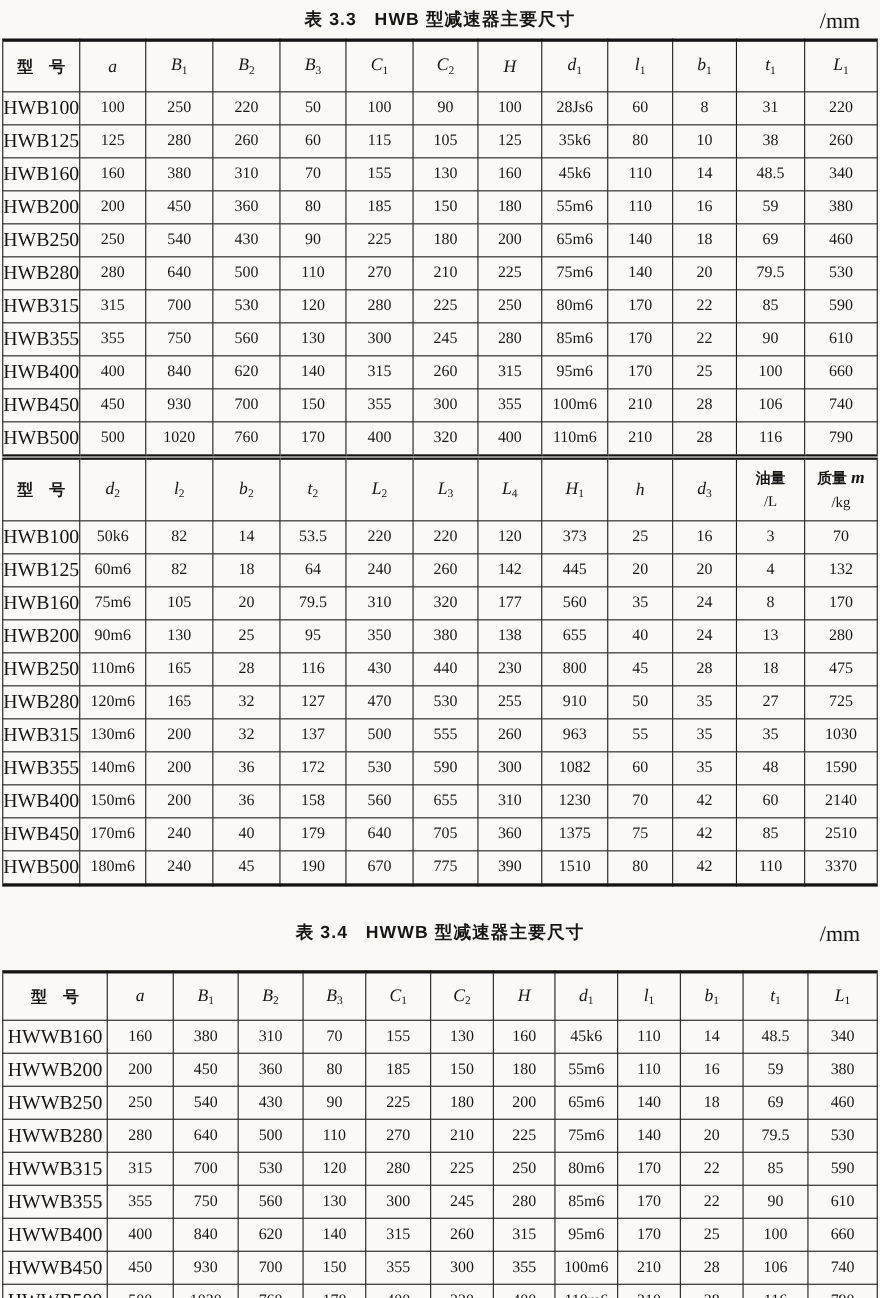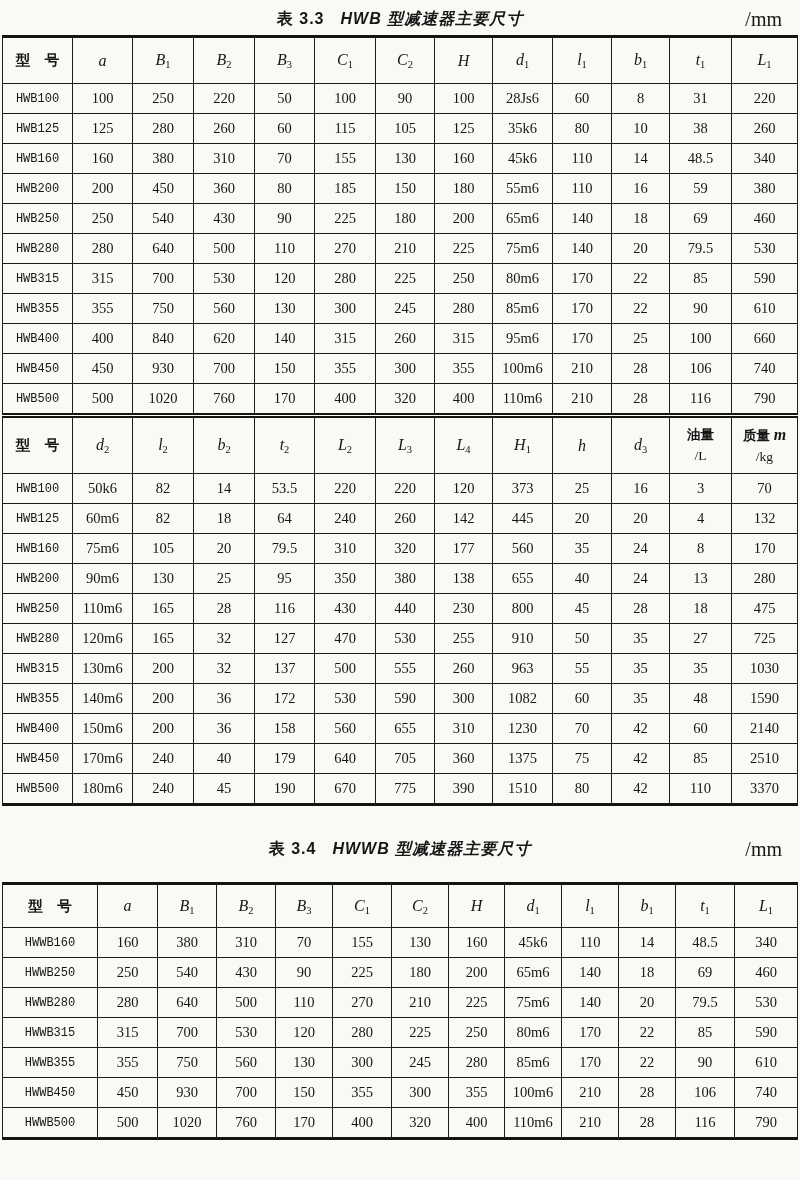--- a/index.html
+++ b/index.html
@@ -15,21 +15,21 @@
   .caption{
     position:relative;
     height:24px;
     line-height:24px;
     text-align:center;
     font-weight:bold;
     font-size:16px;
     margin-bottom:4px;
   }
   .caption .cap-label{margin-right:16px;letter-spacing:1px;}
-  .caption .cap-title{letter-spacing:1px;font-style:italic;}
+  .caption .cap-title{letter-spacing:1px;}
   .caption .unit{
     position:absolute;
     right:16px;top:0;
     font-weight:normal;
     font-family:"Liberation Serif",serif;
     font-size:20px;
     letter-spacing:0;
   }
   table{
     border-collapse:collapse;
@@ -72,21 +72,21 @@
   thead th .stack-line .u{
     font-family:"Liberation Serif",serif;
     font-weight:normal;
     font-size:13.5px;
   }
   tbody td{
     height:29px;
     font-family:"Liberation Serif",serif;
     font-size:14.5px;
   }
-  tbody td.model{font-size:12px;letter-spacing:0;font-family:Liberation Mono, monospace;}
+  tbody td.model{font-size:18px;letter-spacing:0;}
 </style>
 </head>
 <body>
 
 <div class="page">
 
   <div class="caption">
     <span class="cap-label">表 3.3</span><span class="cap-title">HWB 型减速器主要尺寸</span>
     <span class="unit">/mm</span>
   </div>
@@ -531,20 +531,35 @@
           <td>155</td>
           <td>130</td>
           <td>160</td>
           <td>45k6</td>
           <td>110</td>
           <td>14</td>
           <td>48.5</td>
           <td>340</td>
         </tr>
         <tr>
+          <td class="model">HWWB200</td>
+          <td>200</td>
+          <td>450</td>
+          <td>360</td>
+          <td>80</td>
+          <td>185</td>
+          <td>150</td>
+          <td>180</td>
+          <td>55m6</td>
+          <td>110</td>
+          <td>16</td>
+          <td>59</td>
+          <td>380</td>
+        </tr>
+        <tr>
           <td class="model">HWWB250</td>
           <td>250</td>
           <td>540</td>
           <td>430</td>
           <td>90</td>
           <td>225</td>
           <td>180</td>
           <td>200</td>
           <td>65m6</td>
           <td>140</td>
@@ -591,20 +606,35 @@
           <td>300</td>
           <td>245</td>
           <td>280</td>
           <td>85m6</td>
           <td>170</td>
           <td>22</td>
           <td>90</td>
           <td>610</td>
         </tr>
         <tr>
+          <td class="model">HWWB400</td>
+          <td>400</td>
+          <td>840</td>
+          <td>620</td>
+          <td>140</td>
+          <td>315</td>
+          <td>260</td>
+          <td>315</td>
+          <td>95m6</td>
+          <td>170</td>
+          <td>25</td>
+          <td>100</td>
+          <td>660</td>
+        </tr>
+        <tr>
           <td class="model">HWWB450</td>
           <td>450</td>
           <td>930</td>
           <td>700</td>
           <td>150</td>
           <td>355</td>
           <td>300</td>
           <td>355</td>
           <td>100m6</td>
           <td>210</td>

